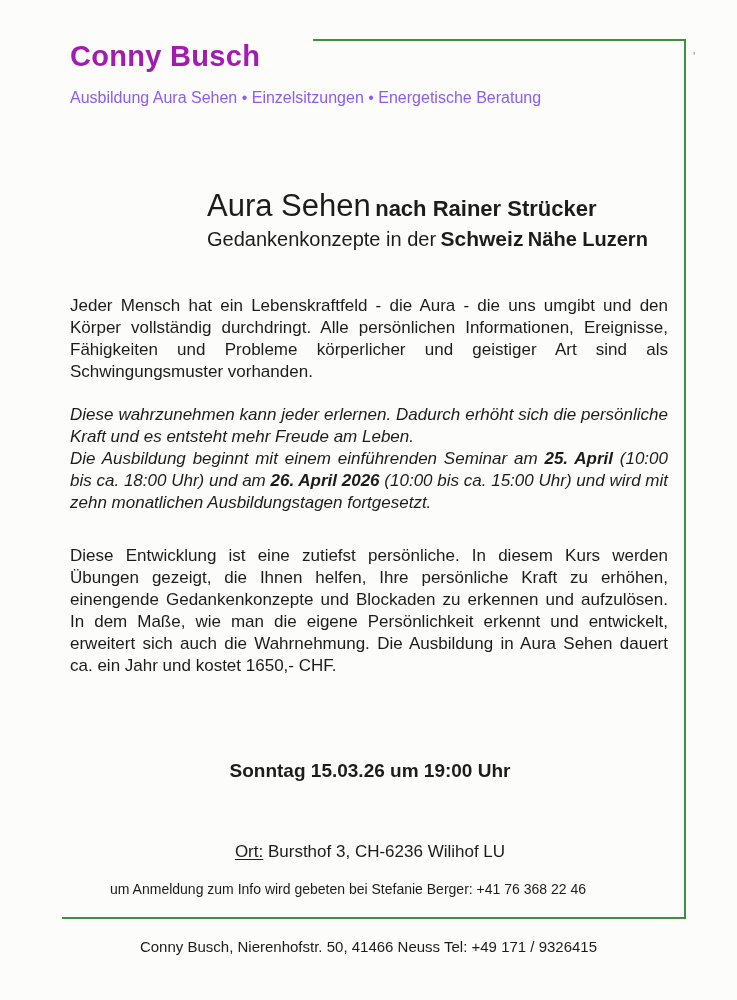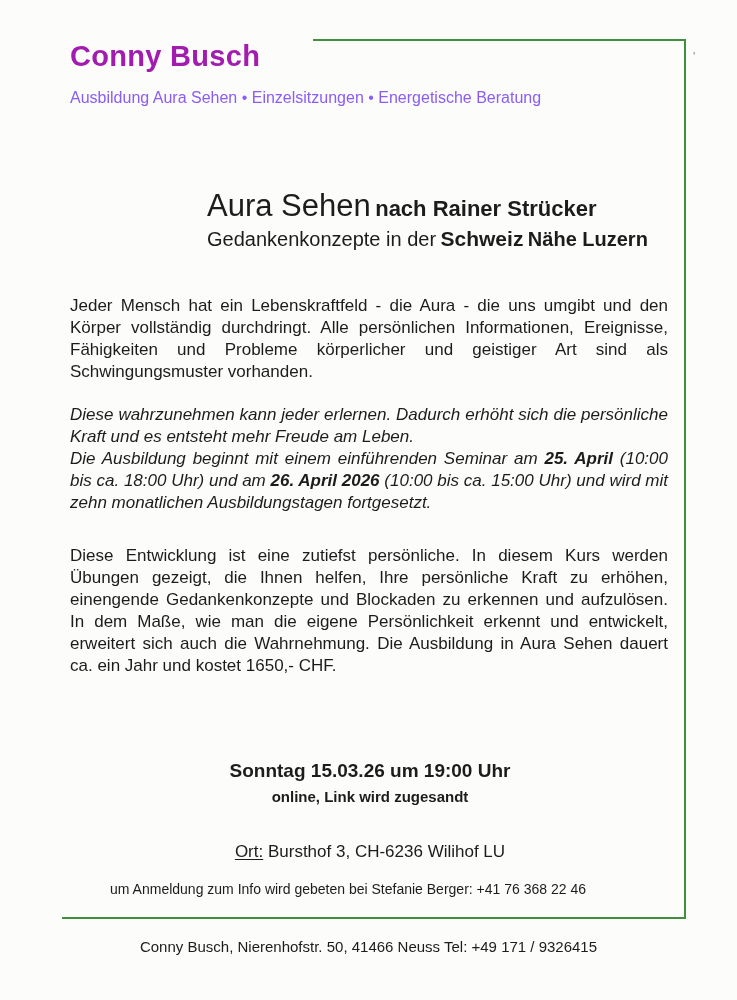--- a/index.html
+++ b/index.html
@@ -109,19 +109,18 @@
       <span class="sub-bold">Schweiz</span>
       <span class="sub-suffix">Nähe Luzern</span>
     </div>
   </div>
 
   <p class="body p1 rich"><span>Jeder Mensch hat ein Lebenskraftfeld - die Aura -  die uns umgibt und den Körper vollständig durchdringt. Alle persönlichen Informationen, Ereignisse, Fähigkeiten und Probleme körperlicher und geistiger Art sind als Schwingungsmuster vorhanden.</span></p>
   <p class="body p2 rich"><span>Diese wahrzunehmen kann jeder erlernen. Dadurch erhöht sich die persönliche Kraft und es entsteht mehr Freude am Leben.</span><br><span>Die Ausbildung beginnt mit einem einführenden Seminar am </span><b>25. April</b><span> (10:00 bis ca. 18:00 Uhr) und am </span><b>26. April 2026</b><span> (10:00 bis ca. 15:00 Uhr) und wird mit zehn monatlichen Ausbildungstagen fortgesetzt.</span></p>
   <p class="body p3 rich"><span>Diese Entwicklung ist eine zutiefst persönliche. In diesem Kurs werden Übungen gezeigt, die Ihnen helfen, Ihre persönliche Kraft zu erhöhen, einengende Gedankenkonzepte und Blockaden zu erkennen und aufzulösen. In dem Maße, wie man die eigene Persönlichkeit erkennt und entwickelt, erweitert sich auch die Wahrnehmung. Die Ausbildung in Aura Sehen dauert ca. ein Jahr und kostet 1650,- CHF.</span></p>
 
   <div class="event-datetime">Sonntag 15.03.26 um 19:00 Uhr</div>
-  <div class="event-mode">online, Link wird zugesandt</div>
   <div class="event-location rich"><u>Ort:</u><span> Bursthof 3, CH-6236 Wilihof LU</span></div>
   <div class="registration">um Anmeldung zum Info wird gebeten bei Stefanie Berger: +41 76 368 22 46</div>
 
   <div class="footer">Conny Busch, Nierenhofstr. 50, 41466 Neuss   Tel: +49 171 / 9326415</div>
 
 </div>
 
 </body></html>

